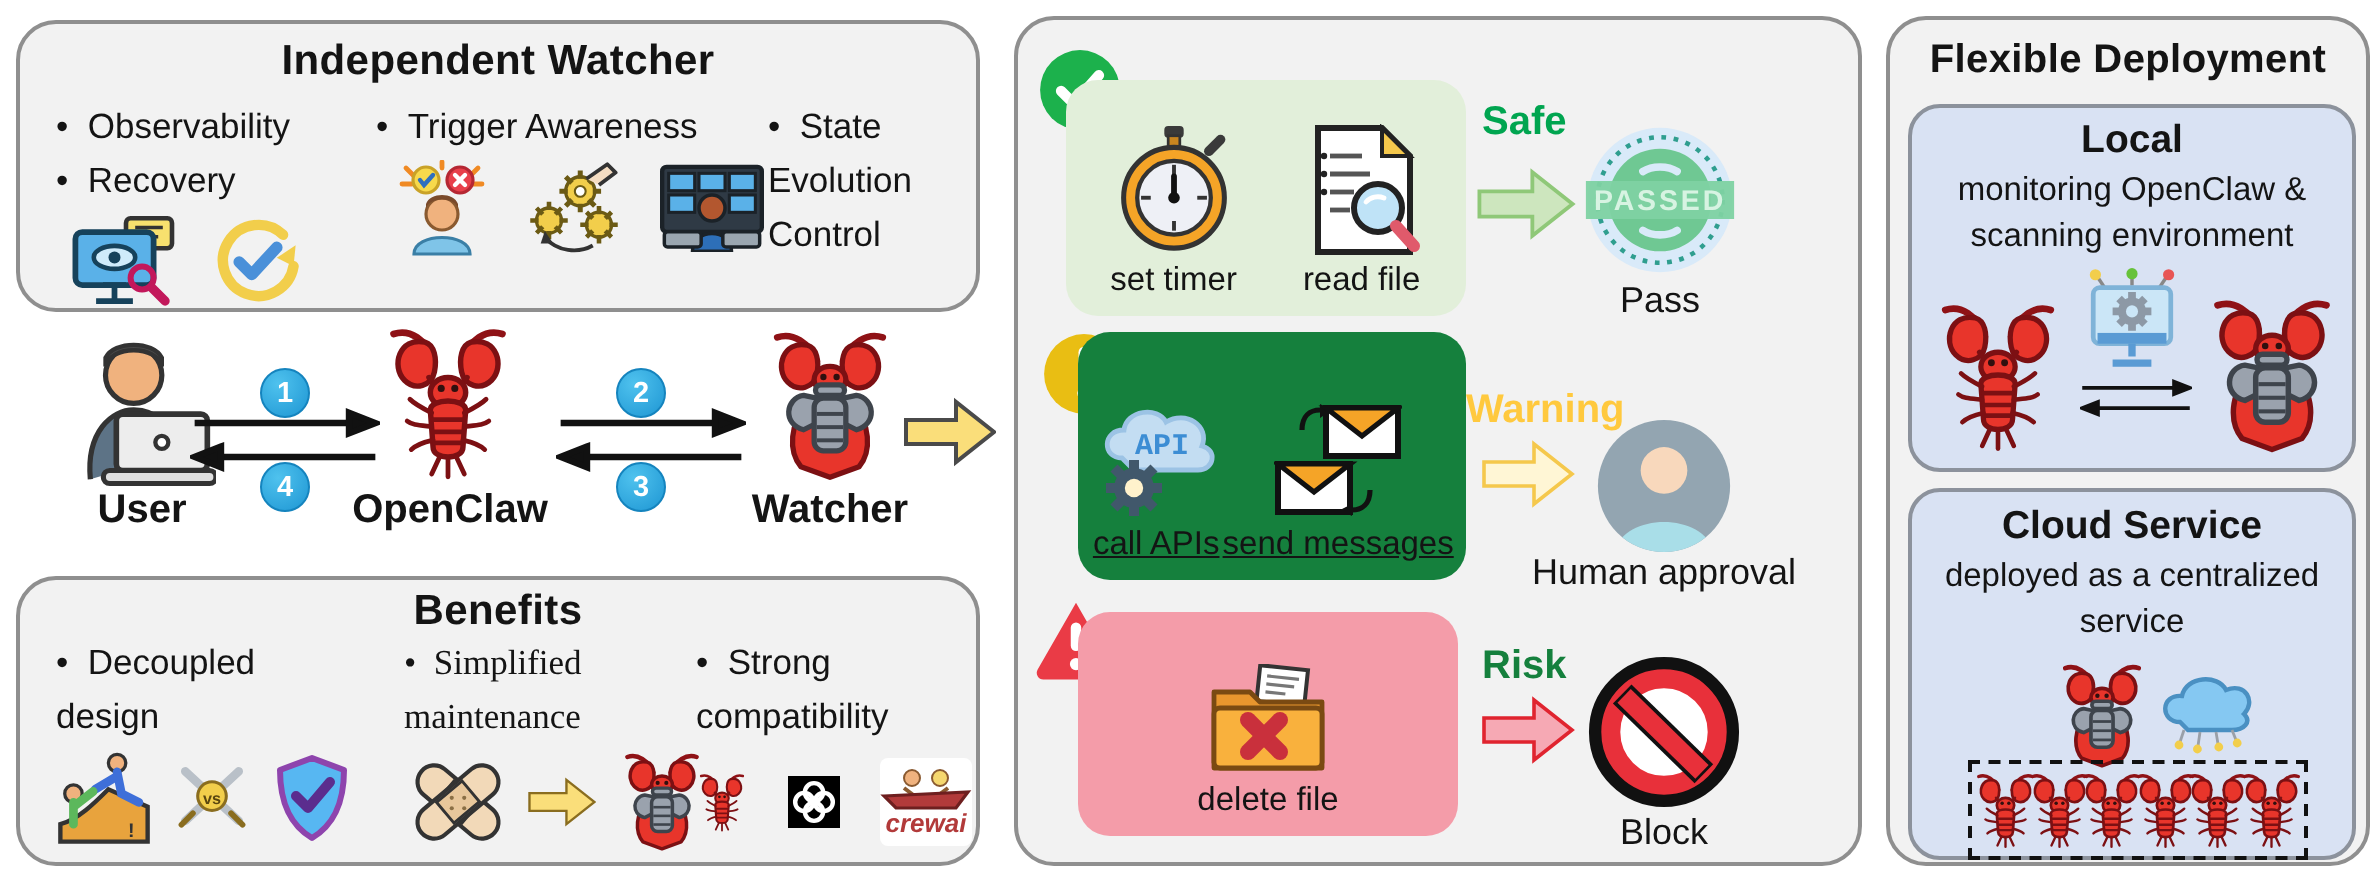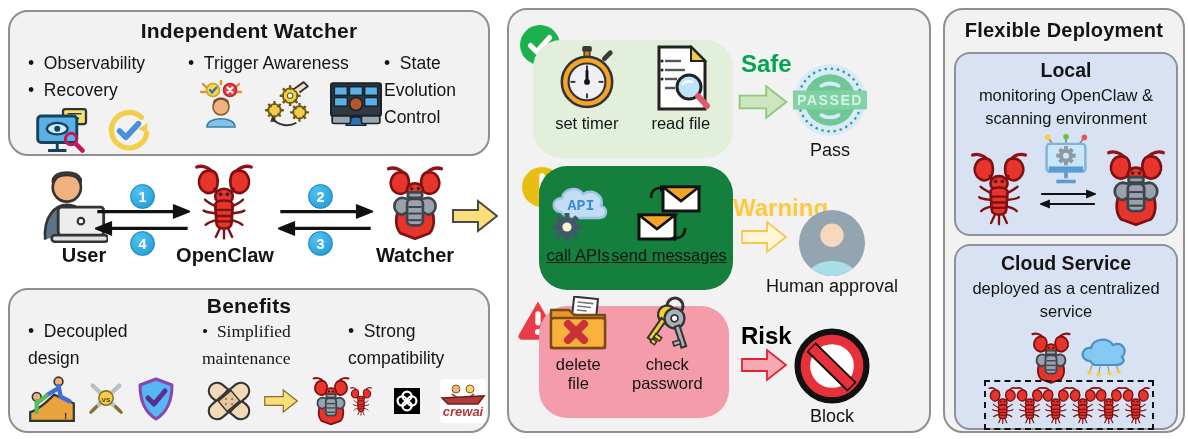--- a/index.html
+++ b/index.html
@@ -12,30 +12,30 @@
   .bullet::before{content:"•\00a0\00a0";}
   .icon-row{display:flex;align-items:center;}
   svg{display:block;}
   
   .flow-label{position:absolute;font-weight:bold;font-size:20px;text-align:center;}
   .step{position:absolute;width:25px;height:25px;border-radius:50%;
         background:radial-gradient(circle at 35% 30%,#4FC2EE,#1E96D3);
         border:1.5px solid #1584BE;color:#fff;font-weight:bold;font-size:14.5px;
         display:flex;align-items:center;justify-content:center;box-sizing:border-box;}
   
-  .action-box{position:absolute;border-radius:28px;display:flex;justify-content:space-around;align-items:flex-end;padding:10px 6px 25px 6px;box-sizing:border-box;}
+  .action-box{position:absolute;border-radius:16px;display:flex;justify-content:space-around;align-items:flex-end;padding:10px 6px 8px 6px;box-sizing:border-box;}
   .box-safe{background:#E2EFDA;}
   .box-warn{background:#15803d;text-decoration:underline;}
   .box-risk{background:#F49CA9;}
   .action{display:flex;flex-direction:column;align-items:center;gap:3px;}
   .action-label{font-size:16.5px;line-height:19px;text-align:center;white-space:pre-line;}
-  .verdict{position:absolute;font-weight:bold;font-size:24px;}
+  .verdict{position:absolute;font-weight:bold;font-size:20px;}
   .v-safe{color:#00A550;}
   .v-warn{color:#FFC93E;}
-  .v-risk{color:#000000;}
+  .v-risk{color:#15803d;}
   .outcome{position:absolute;font-size:18px;text-align:center;}
   .safe-arrow{fill:#CDE6BE;stroke:#8FC878;stroke-width:1.8;}
   .warn-arrow{fill:#FFF6D5;stroke:#F5C84C;stroke-width:1.8;}
   .risk-arrow{fill:#F6A9B4;stroke:#E0242F;stroke-width:1.8;}
   .big-arrow{fill:#FADE7A;stroke:#4A4A4A;stroke-width:2;}
   .mini-arrow{fill:#FADE7A;stroke:#8A6D1F;stroke-width:1.6;}
   
   .sub-box{position:absolute;background:#D9E2F3;border:2px solid #8C929C;border-radius:16px;box-sizing:border-box;padding-left:31px;}
   .sub-title{font-weight:bold;font-size:19.5px;text-align:center;}
   .sub-desc{font-size:16.5px;line-height:23px;text-align:center;}
@@ -204,21 +204,21 @@
 
   <div class="abs" style="left:0;top:158px;width:507px;height:128px;">
     <svg class="abs" style="left:30px;top:10px;" width="78" height="76" viewBox="0 0 72 70">
       <circle cx="34" cy="18" r="13" fill="#F0B27E" stroke="#333" stroke-width="2.4"></circle>
       <path d="M21 14 C23 4 45 4 47 14 L47 10 C43 2 25 2 21 10 Z" fill="#4A4A4A" stroke="#333" stroke-width="2"></path>
       <path d="M14 66 C12 44 24 34 34 34 C44 34 54 42 55 54" fill="#5D7386" stroke="#333" stroke-width="2.4"></path>
       <rect x="26" y="36" width="42" height="26" rx="3" fill="#EDEDED" stroke="#333" stroke-width="2.6"></rect>
       <circle cx="47" cy="49" r="3" fill="#fff" stroke="#333" stroke-width="2"></circle>
       <rect x="20" y="62" width="52" height="6" rx="3" fill="#E0E0E0" stroke="#333" stroke-width="2.4"></rect>
     </svg>
-    <div class="flow-label" style="left:32px;top:86px;width:104px;">User</div>
+    <div class="flow-label" style="left:19px;top:86px;width:104px;">User</div>
 
     <svg class="abs" style="left:95px;top:46px;" width="95" height="32">
         <use href="#sym-duoarrow"></use>
       </svg>
     <div class="step" style="left:130px;top:26px;">
         <span>1</span>
       </div>
     <div class="step" style="left:130px;top:73px;">
         <span>4</span>
       </div>
@@ -471,38 +471,20 @@
               </g>
             </g>
           <path d="M4 14 H22 L27 19 H58 V52 H4 Z" fill="#E8962E" stroke="#7A4A12" stroke-width="2.4" stroke-linejoin="round"></path>
           <rect x="4" y="22" width="54" height="30" rx="3" fill="#F9B13D" stroke="#7A4A12" stroke-width="2.4"></rect>
           <g stroke="#C9303C" stroke-width="8" stroke-linecap="round">
               <line x1="21" y1="28" x2="37" y2="44"></line>
               <line x1="37" y1="28" x2="21" y2="44"></line>
             </g>
         </svg>
         <div class="action-label">delete file</div>
-      </div>
-      <div class="action">
-        <svg width="52" height="56" viewBox="0 0 52 56">
-          <circle cx="34" cy="10" r="8" fill="none" stroke="#333" stroke-width="3"></circle>
-          <g transform="rotate(35 18 30)">
-            <circle cx="18" cy="16" r="9" fill="#F2D22E" stroke="#333" stroke-width="2.4"></circle>
-            <rect x="15.5" y="22" width="5" height="24" fill="#F2D22E" stroke="#333" stroke-width="2"></rect>
-            <rect x="20" y="38" width="7" height="4" fill="#F2D22E" stroke="#333" stroke-width="1.6"></rect>
-            <rect x="20" y="44" width="5" height="4" fill="#F2D22E" stroke="#333" stroke-width="1.6"></rect>
-          </g>
-          <g transform="rotate(-18 36 30)">
-            <circle cx="36" cy="22" r="10" fill="#AAB0B8" stroke="#333" stroke-width="2.4"></circle>
-            <circle cx="36" cy="22" r="3.4" fill="#fff" stroke="#333" stroke-width="1.8"></circle>
-            <rect x="33.5" y="30" width="5" height="22" fill="#AAB0B8" stroke="#333" stroke-width="2"></rect>
-            <rect x="27" y="44" width="7" height="4" fill="#AAB0B8" stroke="#333" stroke-width="1.6"></rect>
-          </g>
-        </svg>
-        <div class="action-label">check password</div>
       </div>
     </div>
     <div class="verdict v-risk" style="left:232px;top:312px;">Risk</div>
     <svg class="abs risk-arrow" style="left:230px;top:338px;" width="50" height="34">
         <use href="#sym-blockarrow"></use>
       </svg>
     <svg class="abs" style="left:285px;top:318px;" width="76" height="76" viewBox="0 0 80 80">
       <circle cx="40" cy="40" r="33" fill="#fff" stroke="#111" stroke-width="13"></circle>
       <circle cx="40" cy="40" r="28" fill="none" stroke="#E8303A" stroke-width="10"></circle>
       <line x1="18" y1="20" x2="61" y2="62" stroke="#111" stroke-width="14"></line>

